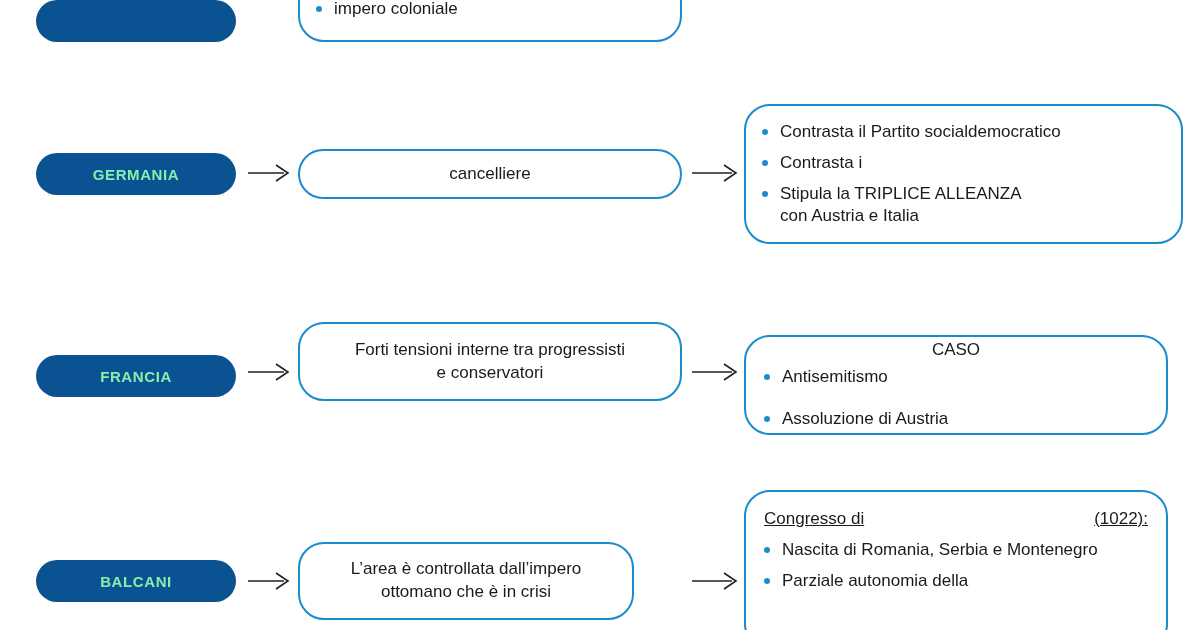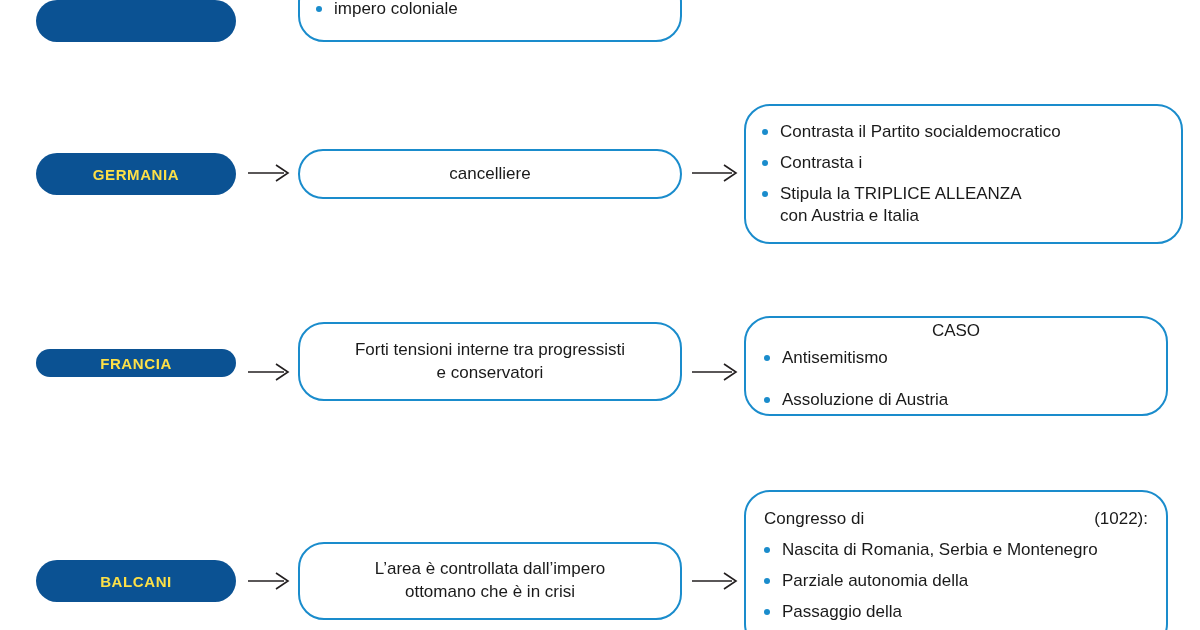--- a/index.html
+++ b/index.html
@@ -28,21 +28,21 @@
   .row {
     position: absolute;
     left: 0;
     width: 1200px;
   }
 
   
   .pill {
     position: absolute;
     background: #0b5293;
-    color: #fde047;
+    color: #86efac;
     border-radius: 22px;
     font-weight: bold;
     font-size: 15px;
     letter-spacing: 0.6px;
     display: flex;
     align-items: center;
     justify-content: center;
     text-align: center;
     box-sizing: border-box;
   }
@@ -104,20 +104,21 @@
     font-size: 17px;
     margin-bottom: 4px;
   }
 
   .caption-split {
     display: flex;
     justify-content: space-between;
     font-size: 17px;
     margin-bottom: 8px;
     padding: 0 2px 0 2px;
+    text-decoration: underline;
   }
 
   
   .arrow {
     position: absolute;
     height: 22px;
   }
   .arrow svg { display: block; }
 </style>
 </head>
@@ -171,21 +172,21 @@
           <li>Contrasta i</li>
           <li style="white-space:pre-line;">Stipula la TRIPLICE ALLEANZA
 con Austria e Italia</li>
         </ul>
       </div>
     </div>
   </div>
 
   <div class="row" style="top:312px;height:130px;">
 
-    <div class="pill" style="left:36px; top:37px; width:200px; height:28px;">
+    <div class="pill" style="left:36px; top:43px; width:200px; height:42px;">
       <span>FRANCIA</span>
     </div>
 
     <div class="arrow" style="left:248px; top:49px; width:46px;">
       <svg width="46" height="22" viewBox="0 0 46 22">
         <line x1="0" y1="11" x2="36" y2="11" stroke="#231f20" stroke-width="1.6"></line>
         <polyline points="28,3 40,11 28,19" fill="none" stroke="#231f20" stroke-width="1.6"></polyline>
       </svg>
     </div>
 
@@ -194,21 +195,21 @@
 e conservatori</div>
     </div>
 
     <div class="arrow" style="left:692px; top:49px; width:52px;">
       <svg width="52" height="22" viewBox="0 0 52 22">
         <line x1="0" y1="11" x2="40" y2="11" stroke="#231f20" stroke-width="1.6"></line>
         <polyline points="32,3 44,11 32,19" fill="none" stroke="#231f20" stroke-width="1.6"></polyline>
       </svg>
     </div>
 
-    <div class="obox left-align" style="left:744px; top:4px; width:424px; height:100px; padding:10px 16px;">
+    <div class="obox left-align" style="left:744px; top:23px; width:424px; height:100px; padding:10px 16px;">
       <div class="inner">
         <div class="caption-center">CASO</div>
         <ul class="bullets">
           <li style="margin-bottom:20px;">Antisemitismo</li>
           <li>Assoluzione di Austria</li>
         </ul>
       </div>
     </div>
   </div>
 
@@ -218,40 +219,39 @@
       <span>BALCANI</span>
     </div>
 
     <div class="arrow" style="left:248px; top:90px; width:46px;">
       <svg width="46" height="22" viewBox="0 0 46 22">
         <line x1="0" y1="11" x2="36" y2="11" stroke="#231f20" stroke-width="1.6"></line>
         <polyline points="28,3 40,11 28,19" fill="none" stroke="#231f20" stroke-width="1.6"></polyline>
       </svg>
     </div>
 
-    <div class="obox" style="left:298px; top:62px; width:384px; height:78px;">
+    <div class="obox" style="left:298px; top:62px; width:336px; height:78px;">
       <div class="inner" style="white-space:pre-line;">L’area è controllata dall’impero
 ottomano che è in crisi</div>
     </div>
 
     <div class="arrow" style="left:692px; top:90px; width:52px;">
       <svg width="52" height="22" viewBox="0 0 52 22">
         <line x1="0" y1="11" x2="40" y2="11" stroke="#231f20" stroke-width="1.6"></line>
         <polyline points="32,3 44,11 32,19" fill="none" stroke="#231f20" stroke-width="1.6"></polyline>
       </svg>
     </div>
 
     <div class="obox left-align" style="left:744px; top:10px; width:424px; height:160px; padding:16px 16px; align-items:flex-start;">
       <div class="inner">
         <div class="caption-split">
           <span>Congresso di</span>
           <span>(1022):</span>
         </div>
         <ul class="bullets">
           <li>Nascita di Romania, Serbia e Montenegro</li>
           <li>Parziale autonomia della</li>
-          <li>Passaggio della</li>
         </ul>
       </div>
     </div>
   </div>
 
 </div>
 
 </body></html>

